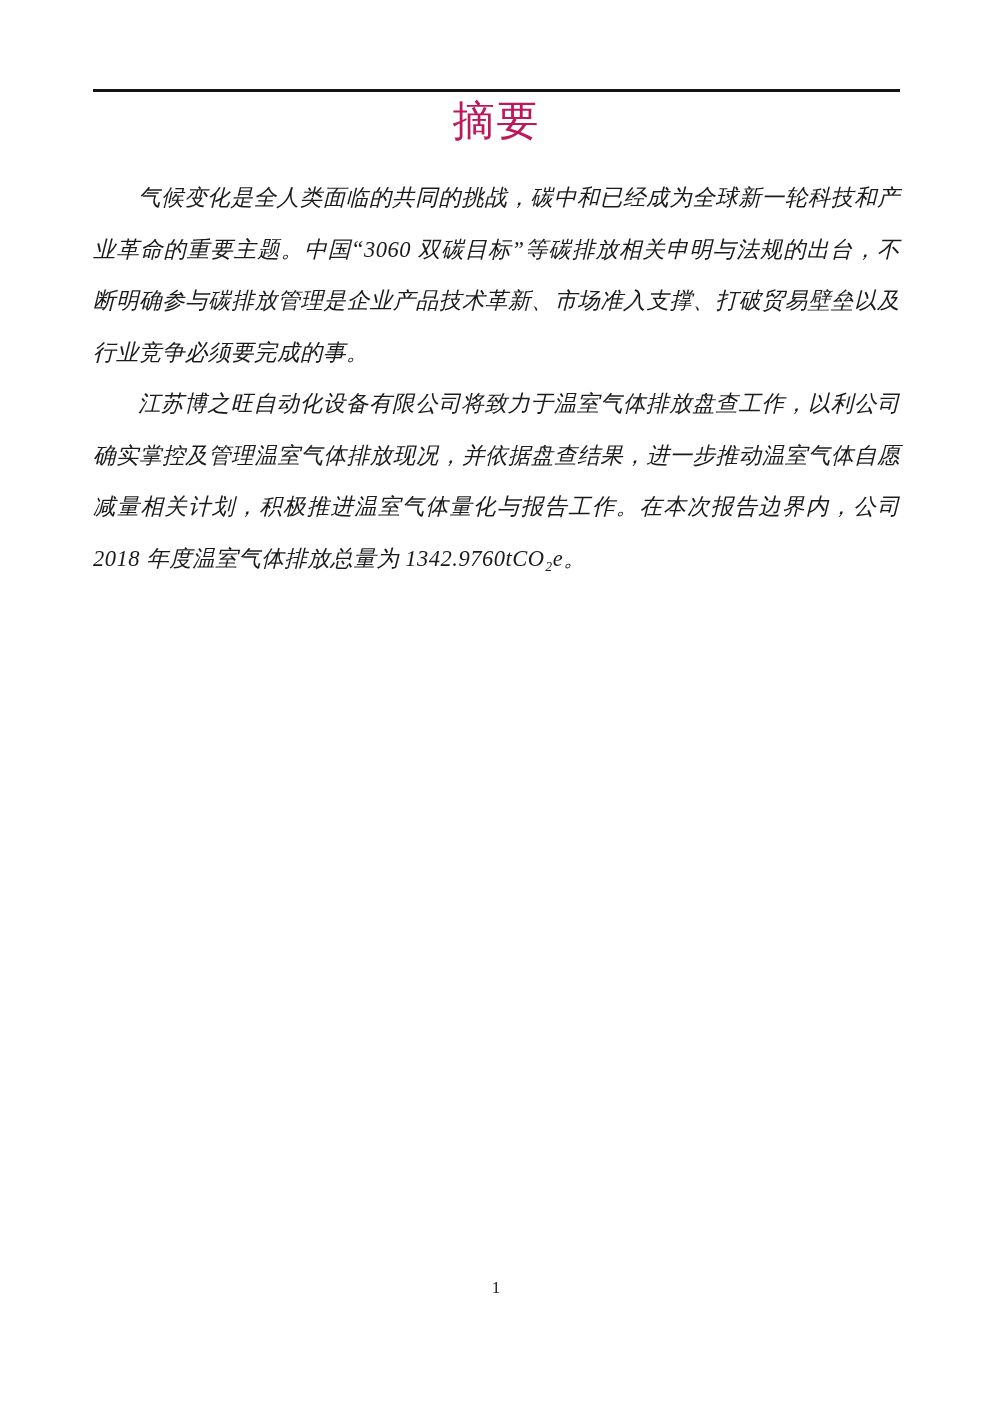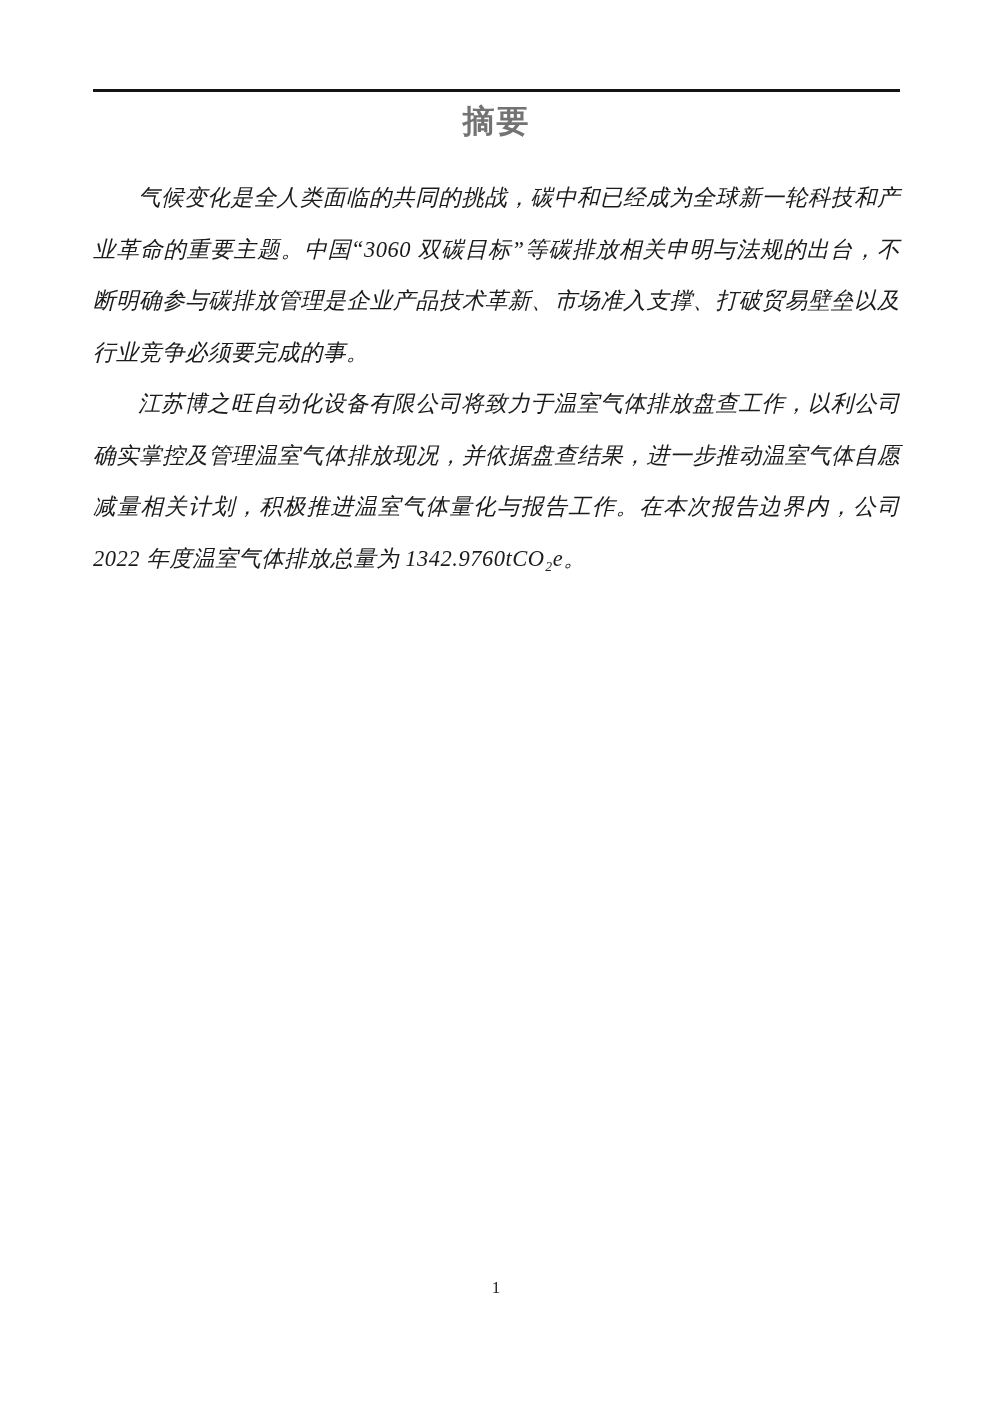--- a/index.html
+++ b/index.html
@@ -22,25 +22,25 @@
     height: 0;
     border-top: 3px solid #141414;
   }
   .doc-title {
     position: absolute;
     left: 93px;
     top: 99px;
     width: 807px;
     text-align: center;
     font-family: "Liberation Sans", "DejaVu Sans", sans-serif;
-    font-size: 32px;
+    font-size: 42px;
     line-height: 44px;
-    font-weight: bold;
+    font-weight: normal;
     letter-spacing: 2px;
-    color: #737373;
+    color: #be185d;
   }
   .content {
     position: absolute;
     left: 93px;
     top: 172px;
     width: 807px;
     font-size: 22.5px;
     line-height: 51.5px;
     text-align: justify;
     text-align-last: left;
@@ -65,18 +65,18 @@
 <body>
 
 <div class="page">
 
   <div class="header-rule"></div>
 
   <div class="doc-title">摘要</div>
 
   <div class="content">
     <p>气候变化是全人类面临的共同的挑战，碳中和已经成为全球新一轮科技和产业革命的重要主题。中国“3060 双碳目标”等碳排放相关申明与法规的出台，不断明确参与碳排放管理是企业产品技术革新、市场准入支撑、打破贸易壁垒以及行业竞争必须要完成的事。</p>
-    <p>江苏博之旺自动化设备有限公司将致力于温室气体排放盘查工作，以利公司确实掌控及管理温室气体排放现况，并依据盘查结果，进一步推动温室气体自愿减量相关计划，积极推进温室气体量化与报告工作。在本次报告边界内，公司 2022 年度温室气体排放总量为 1342.9760tCO₂e。</p>
+    <p>江苏博之旺自动化设备有限公司将致力于温室气体排放盘查工作，以利公司确实掌控及管理温室气体排放现况，并依据盘查结果，进一步推动温室气体自愿减量相关计划，积极推进温室气体量化与报告工作。在本次报告边界内，公司 2018 年度温室气体排放总量为 1342.9760tCO₂e。</p>
   </div>
 
   <div class="page-number">1</div>
 
 </div>
 
 </body></html>

